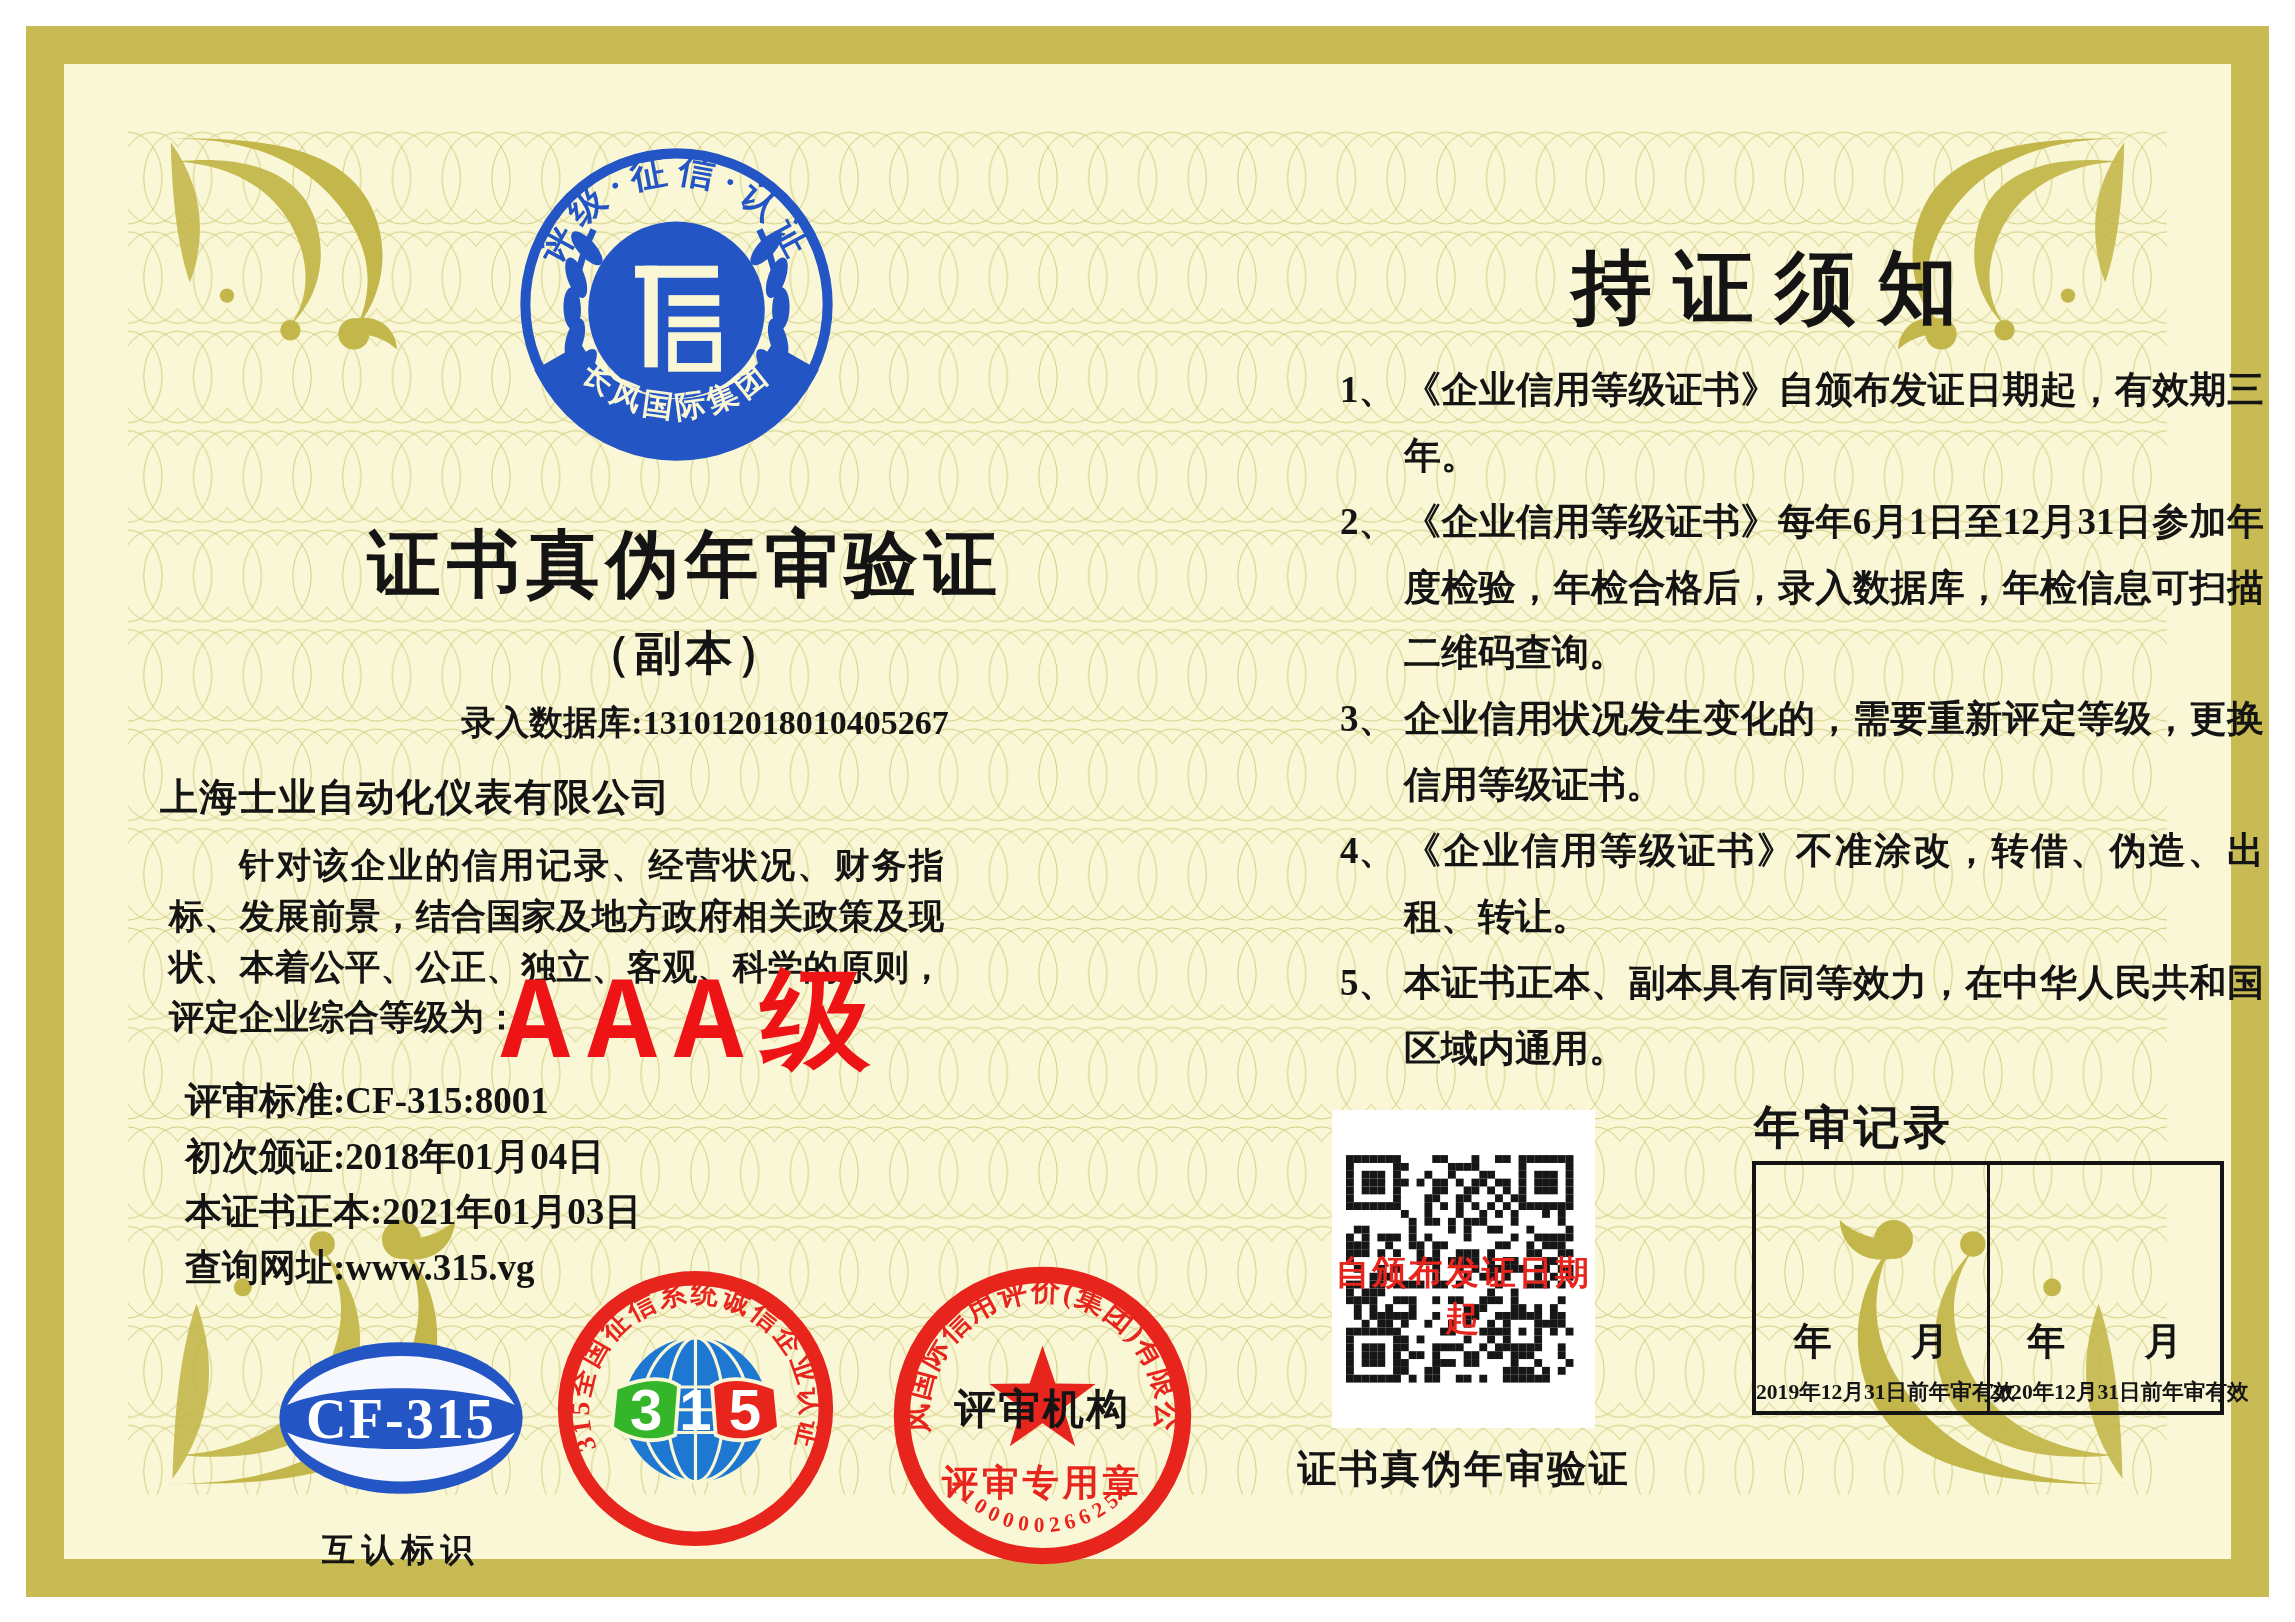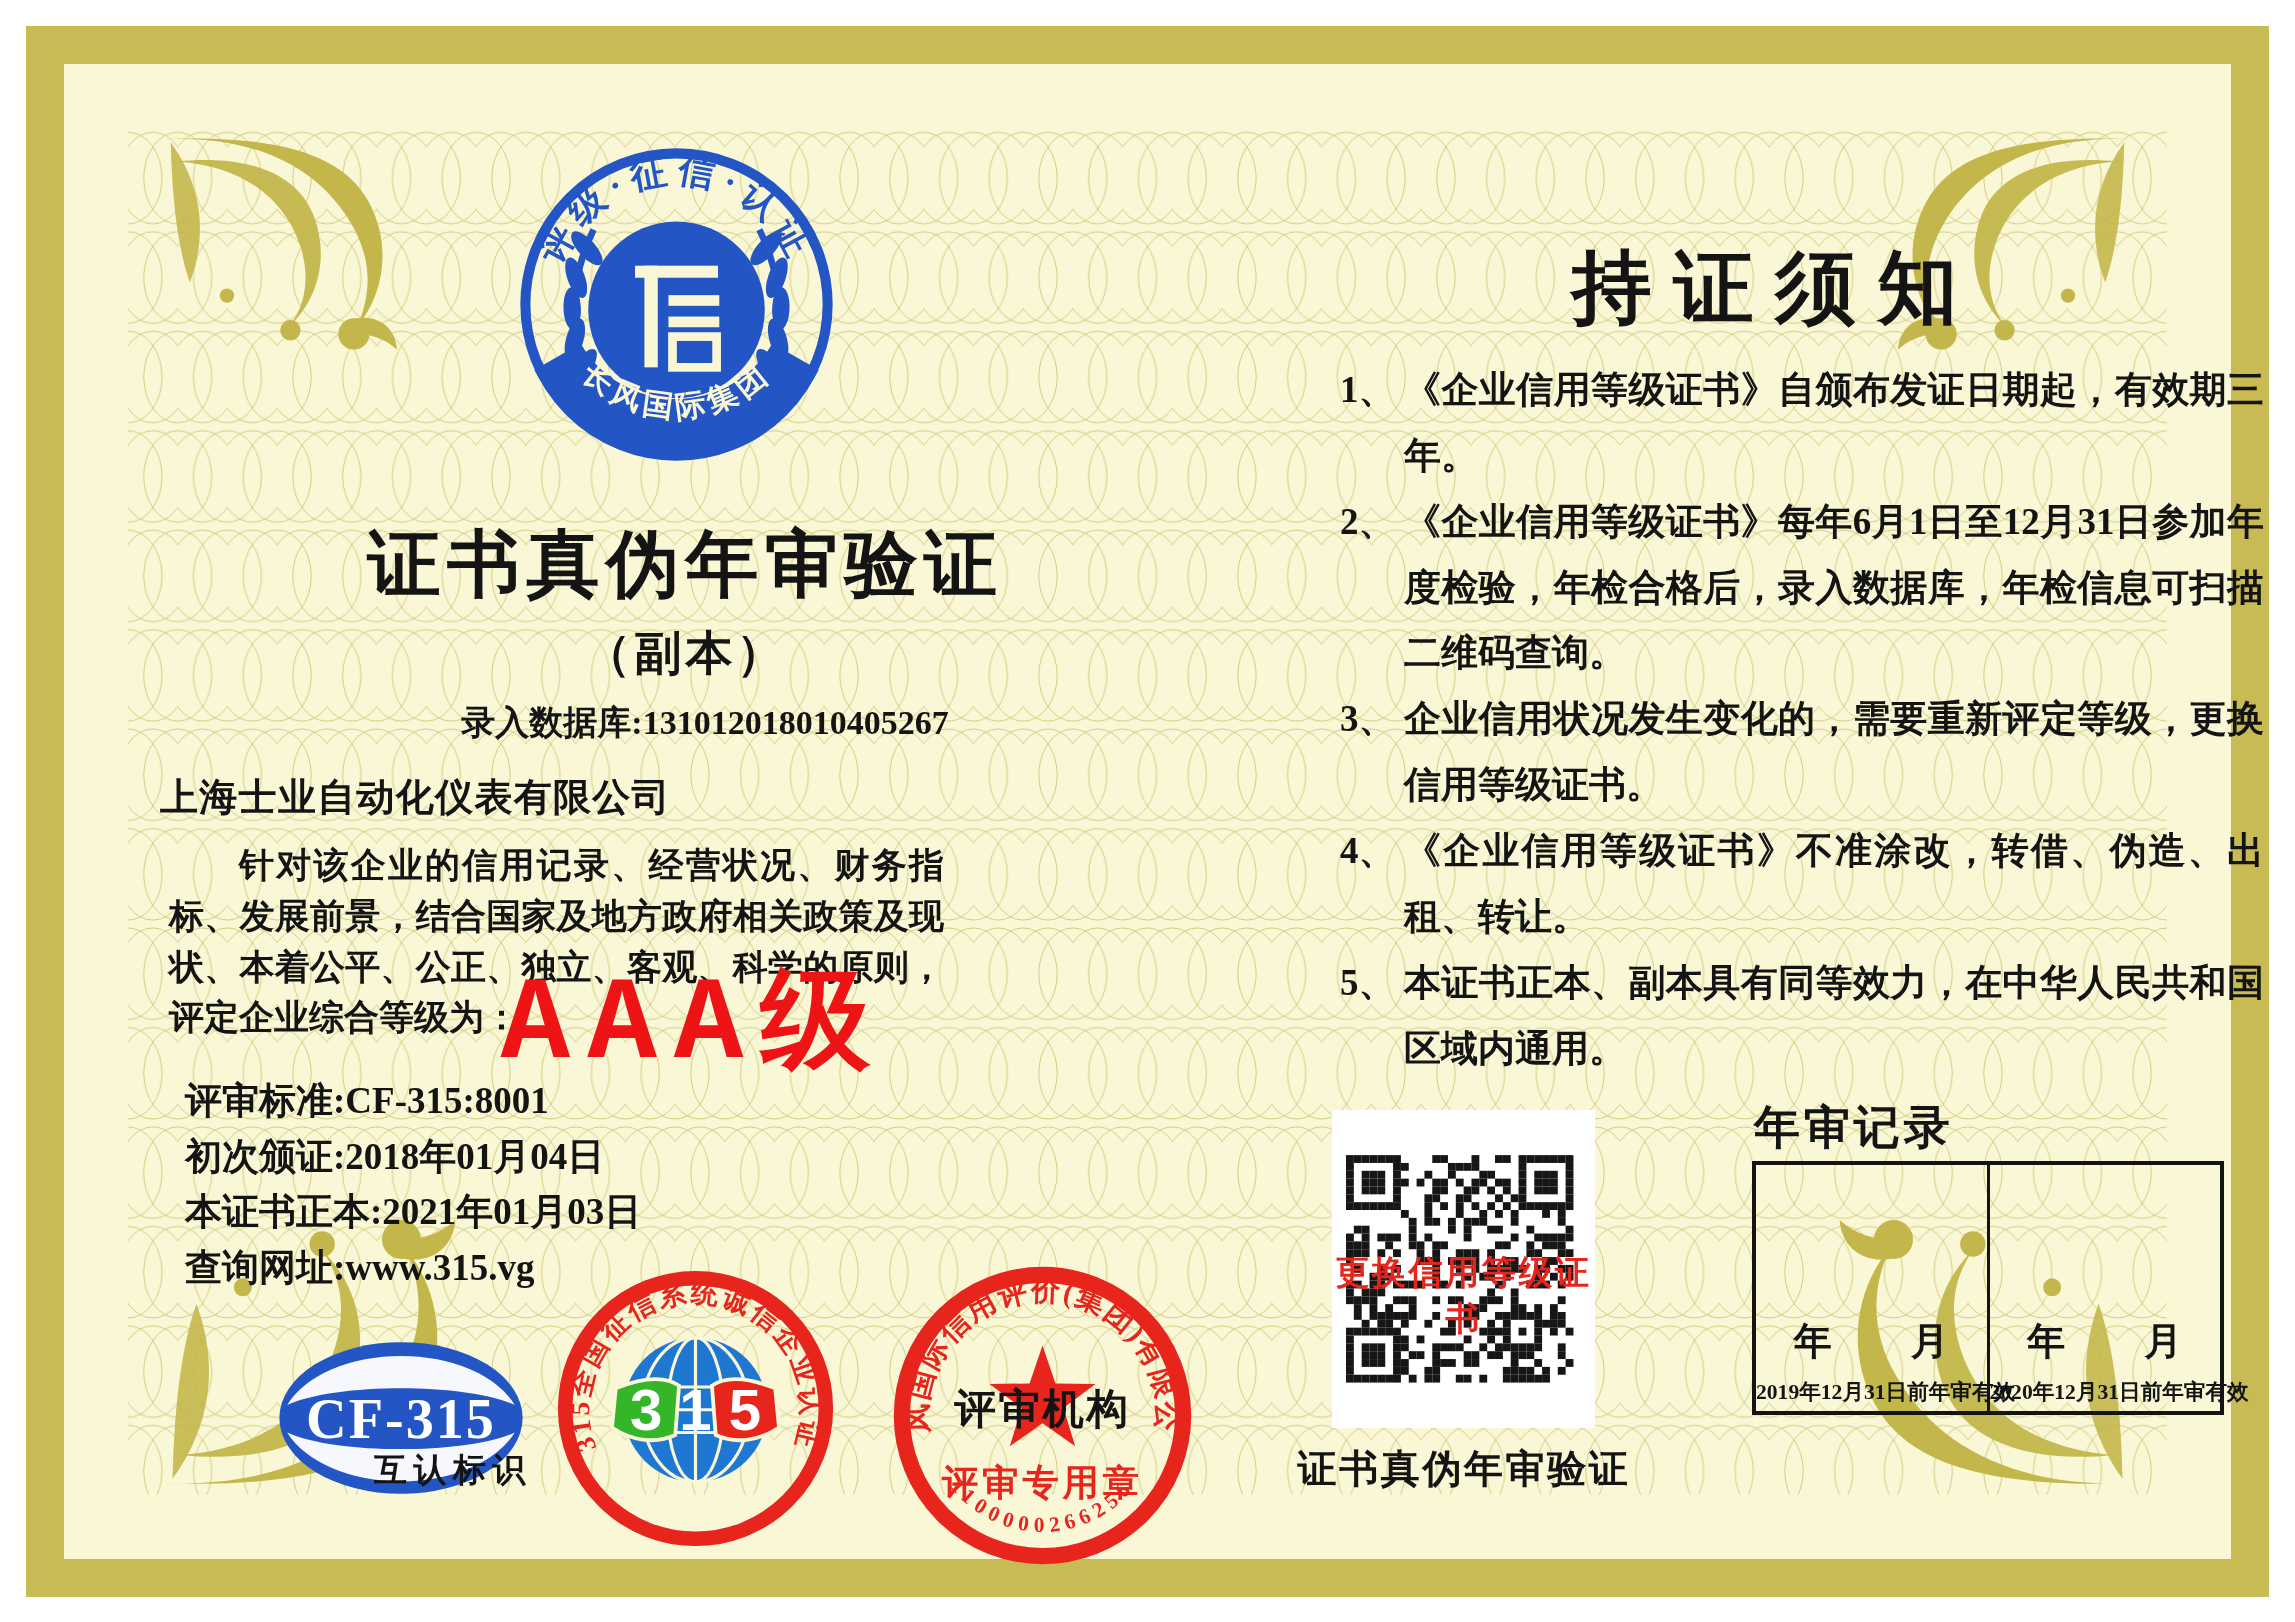--- a/index.html
+++ b/index.html
@@ -23,21 +23,21 @@
            font-family:Liberation Sans, sans-serif;letter-spacing:1.3px;}
   .paragraph{left:105px;top:777px;width:775px;font-size:35px;font-weight:bold;
              line-height:1.45;text-align:justify;text-indent:2em;}
   .rating{left:183px;top:882px;width:877px;text-align:center;color:#ee1416;
           font-weight:bold;}
   .rating .latin{font-size:116px;letter-spacing:17px;font-family:Liberation Mono, monospace;}
   .rating .cn{font-size:110px;letter-spacing:0;}
   .details{left:121px;top:1009px;width:851px;font-size:37px;font-weight:bold;line-height:1.5;}
 
   .cf-oval{position:absolute;left:206px;top:1269px;width:262px;height:170px;}
-  .cf-caption{left:206px;top:1384px;width:262px;text-align:right;font-size:33px;
+  .cf-caption{left:206px;top:1464px;width:262px;text-align:center;font-size:33px;
               font-weight:bold;letter-spacing:6.5px;}
   .globe-seal{position:absolute;left:486px;top:1199px;width:291px;height:291px;}
   .review-seal{position:absolute;left:823px;top:1196px;width:311px;height:311px;}
 
   
   .qr-panel{left:1268px;top:1046px;width:263px;height:318px;background:#ffffff;}
   .qr-grid{position:absolute;left:14.4px;top:15.7px;}
   .qr-overlay{left:1268px;top:1186px;width:263px;text-align:center;color:#e8251d;
               font-size:34px;font-weight:bold;letter-spacing:2.6px;}
   .qr-caption{left:1229px;top:1369px;width:342px;text-align:center;font-size:39px;
@@ -595,21 +595,21 @@
             <rect x="204" y="380" width="12" height="12"></rect>
             <rect x="240" y="380" width="12" height="12"></rect>
             <rect x="252" y="380" width="12" height="12"></rect>
             <rect x="264" y="380" width="12" height="12"></rect>
             <rect x="276" y="380" width="12" height="12"></rect>
             <rect x="288" y="380" width="12" height="12"></rect>
             <rect x="300" y="380" width="12" height="12"></rect>
           </g>
         </svg>
     </div>
-    <div class="abs qr-overlay">更换信用等级证书</div>
+    <div class="abs qr-overlay">自颁布发证日期起</div>
     <div class="abs qr-caption">证书真伪年审验证</div>
 
     <div class="abs notice-title">持证须知</div>
 
     <div class="abs notice-list">
       <div class="notice-item">
         <span class="notice-num">1、</span>
         <span>《企业信用等级证书》自颁布发证日期起，有效期三年。</span>
       </div>
       <div class="notice-item">

